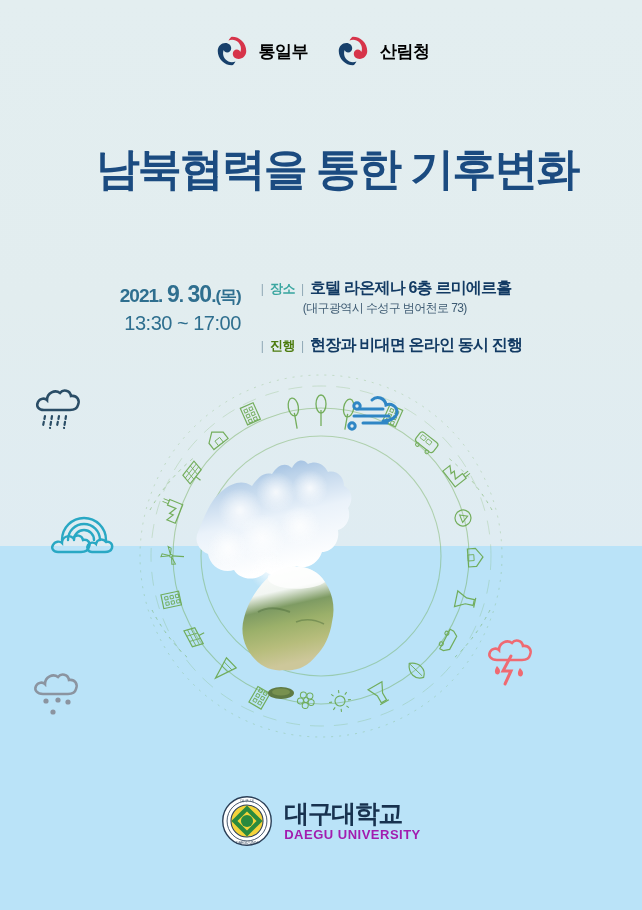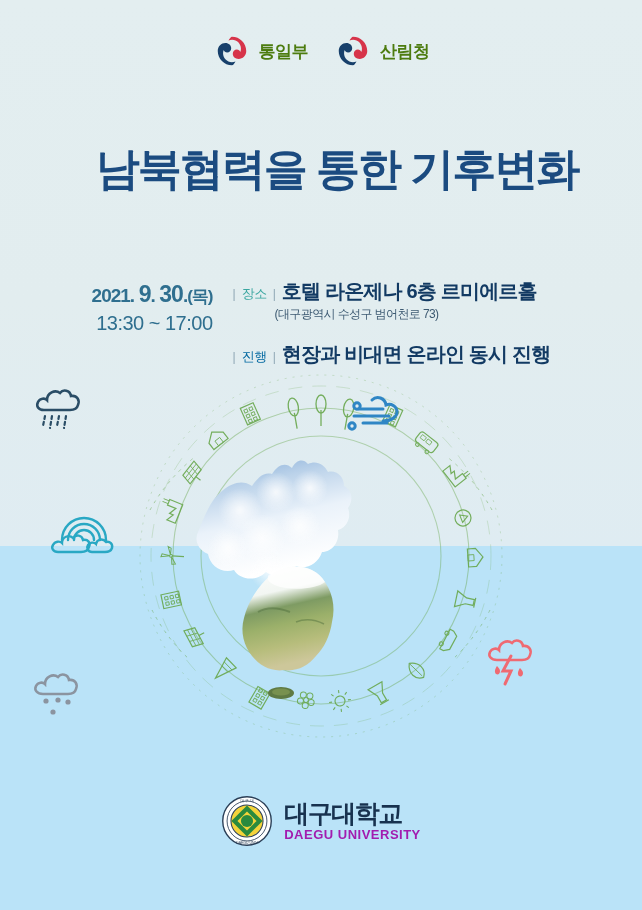--- a/index.html
+++ b/index.html
@@ -25,21 +25,21 @@
     background:#bae3f8;
   }
   
   .logos {
     position:absolute; left:0; top:32px; width:642px;
     display:flex; justify-content:center; align-items:center; gap:26px;
   }
   .logo-unit { display:flex; align-items:center; gap:8px; }
   .taeguk { width:38px; height:38px; display:block; }
   .logo-text {
-    font-size:17px; font-weight:bold; color:#4d7c0f; letter-spacing:-0.5px;
+    font-size:17px; font-weight:bold; color:#000000; letter-spacing:-0.5px;
     white-space:nowrap;
     text-align:right;
   }
   
   .title-block {
     position:absolute; left:16px; top:144px; width:642px; text-align:center;
   }
   .title-line1 {
     font-size:44px; font-weight:bold; color:#1b4b80;
     letter-spacing:-2px; line-height:1.12; white-space:nowrap;
@@ -63,26 +63,26 @@
   .date-row .big { font-size:23px; }
   .date-row .dow { font-size:17px; }
   .time-row {
     color:#2f6f8f; font-size:20px; font-weight:normal; letter-spacing:-0.5px;
     white-space:nowrap; line-height:1.35;
   }
   .info-right { text-align:left; }
   .ir-line { display:flex; align-items:baseline; gap:6px; white-space:nowrap; }
   .tagpipe { color:#8fa7b5; font-size:12px; }
   .tag {
-    font-size:13px; font-weight:normal; letter-spacing:-0.5px;
+    font-size:13px; font-weight:bold; letter-spacing:-0.5px;
   }
   .tag.venue { color:#3aa6a0; }
-  .tag.mode  { color:#0369a1; }
+  .tag.mode  { color:#4d7c0f; }
   .ir-val {
-    color:#123a63; font-size:20px; font-weight:bold; letter-spacing:-0.8px;
+    color:#123a63; font-size:16px; font-weight:bold; letter-spacing:-0.8px;
   }
   .ir-sub {
     color:#3d5a72; font-size:12px; letter-spacing:-0.6px;
     margin-left:42px; margin-top:1px; margin-bottom:18px;
   }
   
   .art { position:absolute; left:0; top:360px; width:642px; height:410px; }
   .art svg { display:block; }
   
   .footer {

